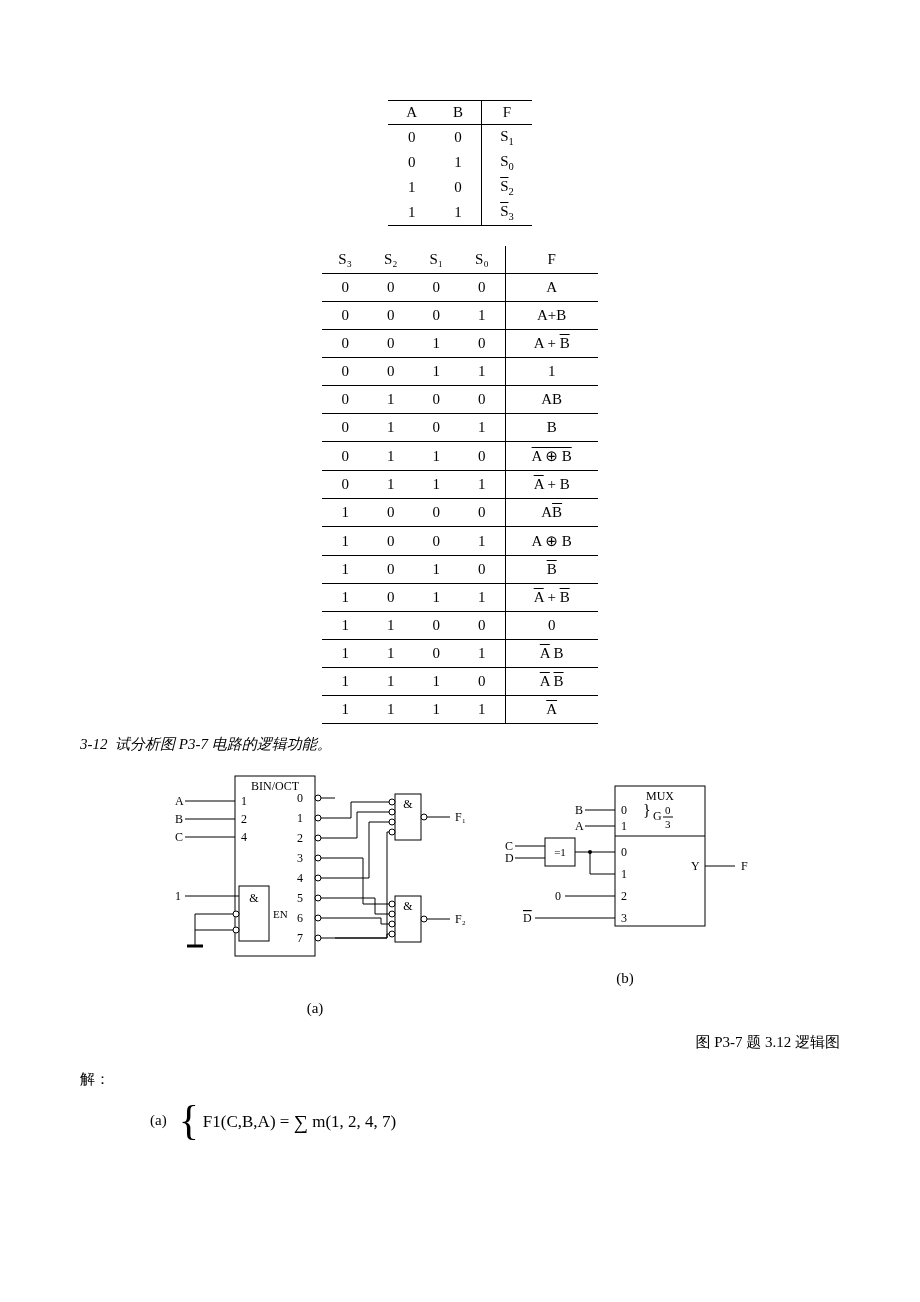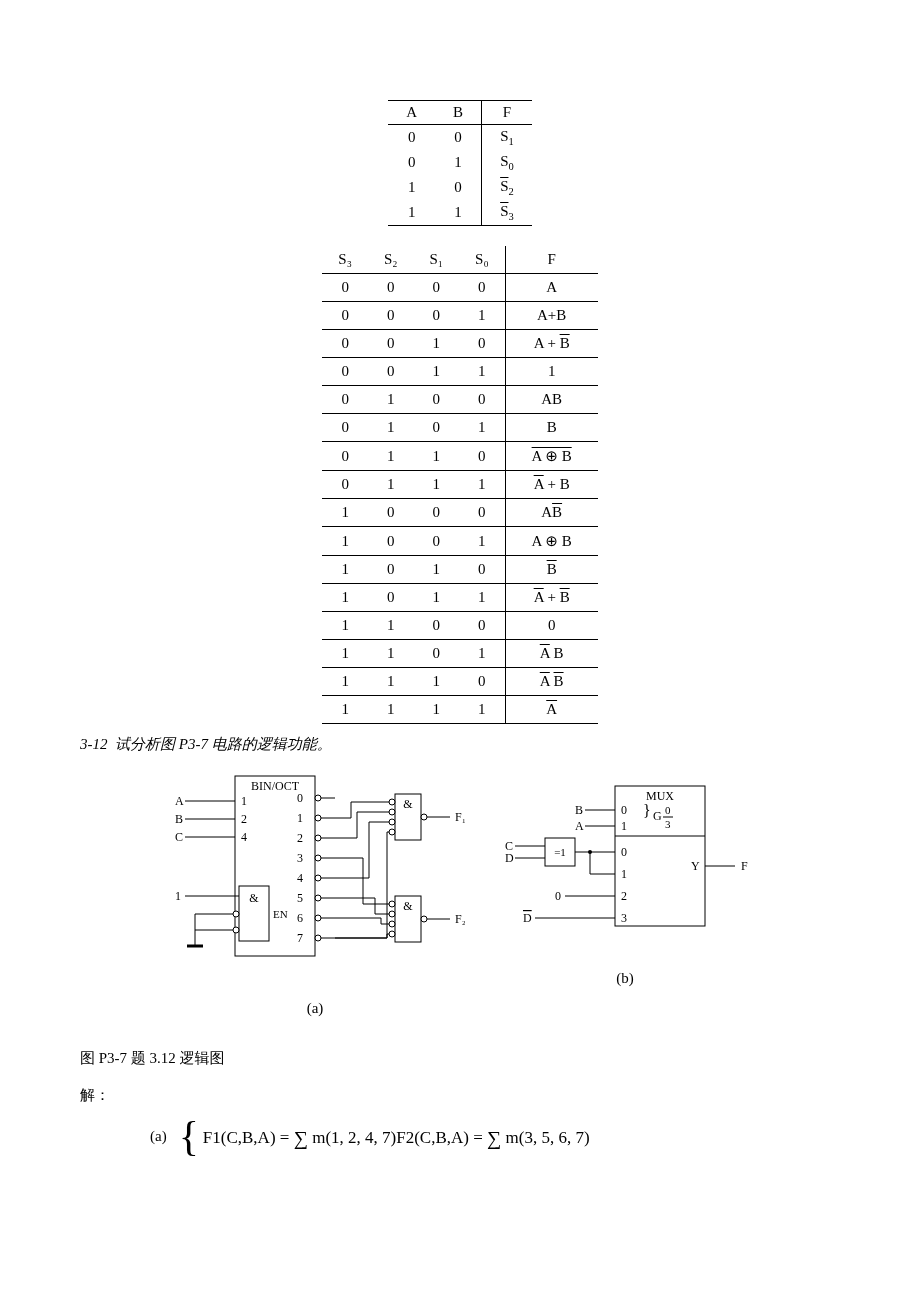--- a/index.html
+++ b/index.html
@@ -52,32 +52,32 @@
 
   .problem-text { margin: 8px 0 12px 0; font-style: italic; }
 
   .circuits {
     display: flex;
     justify-content: center;
     gap: 30px;
     margin-top: 8px;
   }
 
-  .figcap { text-align: left; margin: 32px 0 18px 0; }
+  .figcap { text-align: right; margin: 16px 0 18px 0; }
   .solution-label { margin: 4px 0 10px 0; }
 
   .equations {
     display: flex;
     align-items: center;
     justify-content: flex-start;
     margin-left: 70px;
   }
   .eq-label { margin-right: 12px; }
   .brace { font-size: 42px; line-height: 42px; margin-right: 4px; font-family: serif;}
-  .eq-lines { display: flex; flex-direction: row; font-size: 17px; line-height: 1.5;}
+  .eq-lines { display: flex; flex-direction: column; font-size: 17px; line-height: 1.5;}
   .sum { font-size: 20px; position: relative; top: 2px;}
 </style>
 </head>
 <body>
 
 <table class="table1">
   <thead>
       <tr id="t1head">
         <th>A</th>
         <th>B</th>
@@ -362,15 +362,14 @@
 
 <p class="figcap">图 P3-7  题 3.12 逻辑图</p>
 
 <p class="solution-label">解：</p>
 
 <div class="equations">
   <span class="eq-label">(a)</span>
   <span class="brace">{</span>
   <span class="eq-lines" id="eqlines">
       <div>F1(C,B,A) = <span class="sum">∑</span> m(1, 2, 4, 7)</div>
-      <div>F2(C,B,A) = <span class="sum">∑</span> m(3, 5, 6, 7)</div>
     </span>
 </div>
 
 </body></html>

